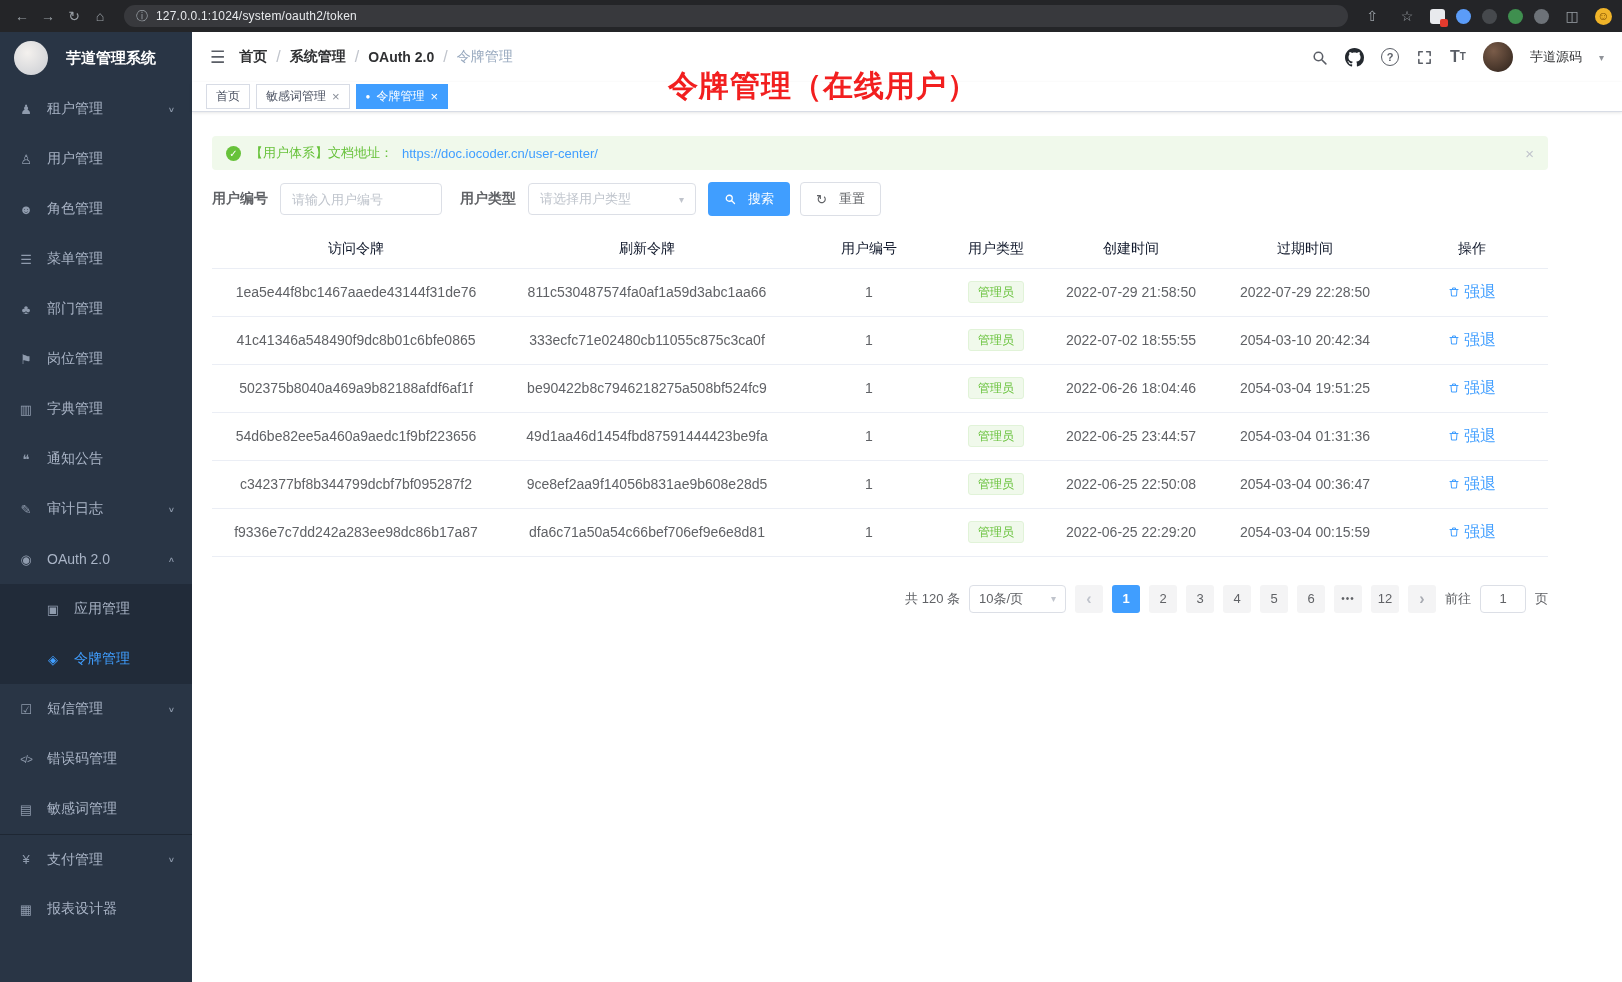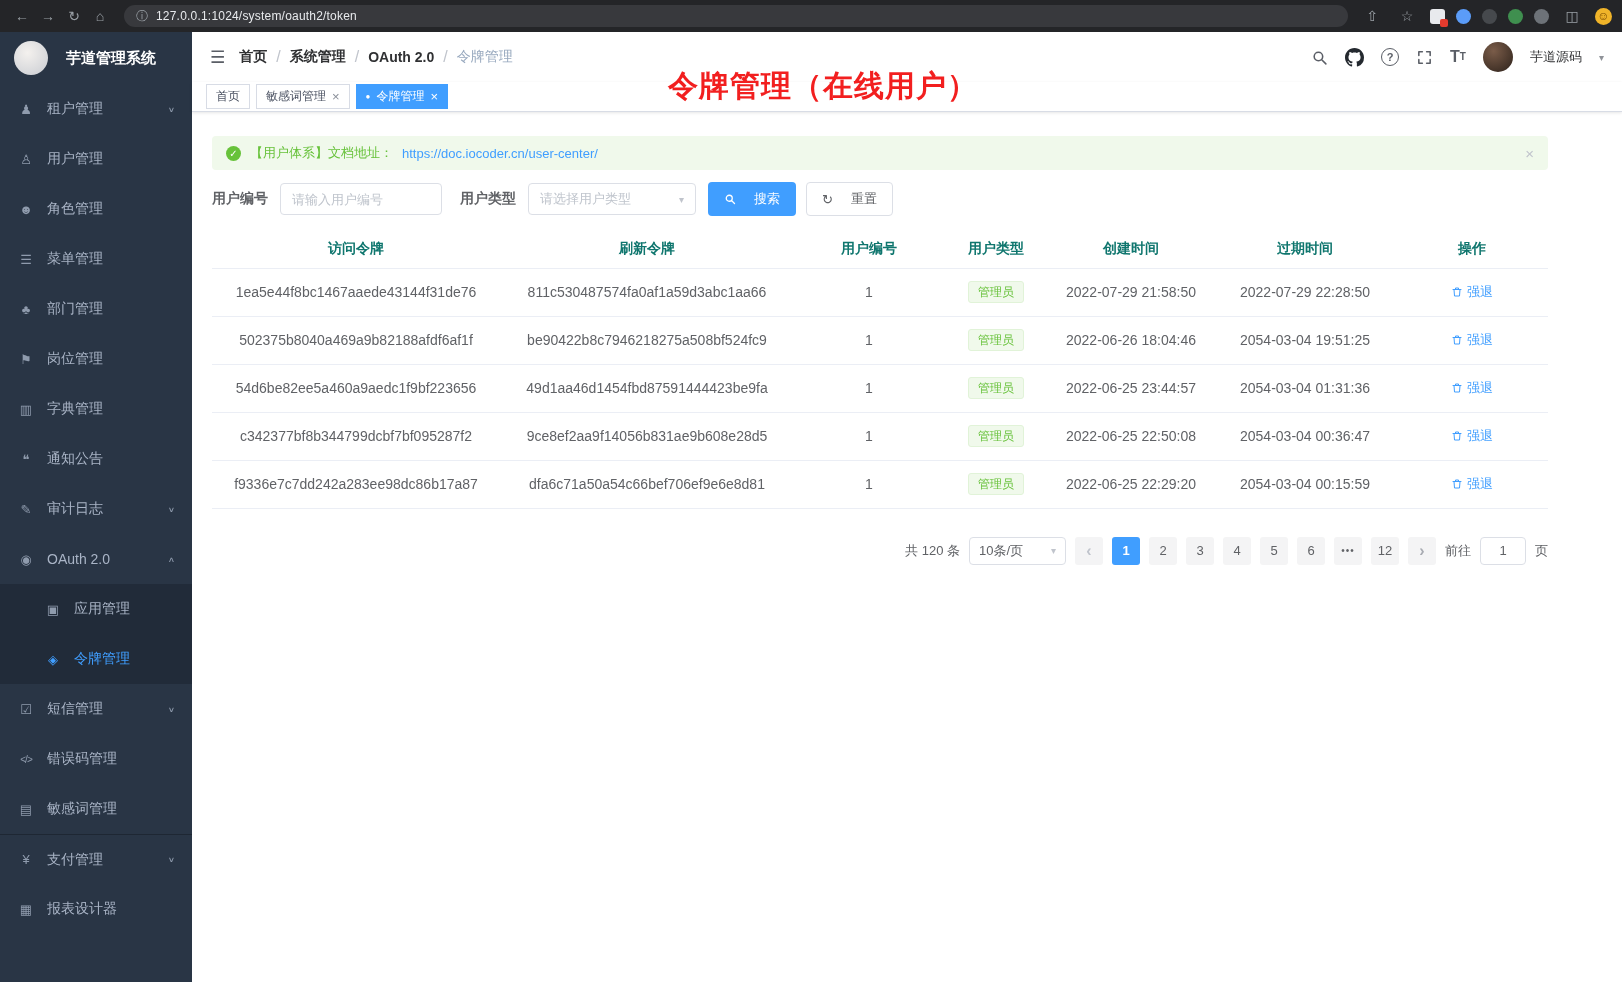--- a/index.html
+++ b/index.html
@@ -63,33 +63,33 @@
   .alert-check{width:15px;height:15px;background:#67c23a;border-radius:50%;color:#fff;font-size:10px;display:flex;align-items:center;justify-content:center;flex:0 0 auto}
   .alert-link{color:#409eff;cursor:pointer}
   .alert-close{margin-left:auto;color:#c0c4cc;font-size:15px;cursor:pointer}
 
   .filter-row{display:flex;align-items:center;margin-top:12px;font-size:14px}
   .f-label{font-weight:700;color:#606266;margin-right:12px;white-space:nowrap}
   .f-input{width:162px;height:32px;border:1px solid #dcdfe6;border-radius:4px;padding:0 11px;font-size:13px;color:#606266;outline:none;margin-right:18px}
   .f-input::placeholder{color:#bfc4cc}
   .f-select{width:168px;height:32px;border:1px solid #dcdfe6;border-radius:4px;display:flex;align-items:center;justify-content:space-between;padding:0 11px;color:#bfc4cc;font-size:13px;cursor:pointer}
   .sel-caret{color:#c0c4cc;font-size:10px}
-  .btn{height:32px;border-radius:4px;display:inline-flex;align-items:center;gap:18px;font-size:13px;padding:16px 15px;cursor:pointer;border:1px solid transparent;white-space:nowrap}
+  .btn{height:32px;border-radius:4px;display:inline-flex;align-items:center;gap:12px;font-size:13px;padding:16px 15px;cursor:pointer;border:1px solid transparent;white-space:nowrap}
   .btn-primary{background:#409eff;color:#fff;margin-left:12px}
   .btn-plain{background:#fff;border-color:#dcdfe6;color:#606266;margin-left:10px}
   .s-ic{width:12px;height:12px}
   .r-ic{font-size:13px;line-height:1}
 
   .table-wrap{margin-top:14px}
   table{width:100%;border-collapse:collapse;table-layout:fixed}
   col.c1{width:288px}col.c2{width:294px}col.c3{width:150px}col.c4{width:104px}col.c5{width:166px}col.c6{width:182px}col.c7{width:152px}
-  th{height:38px;font-size:14px;color:#0f766e;font-weight:700;border-bottom:1px solid #ebeef5;text-align:center;background:#fff}
+  th{height:38px;font-size:14px;color:#0f172a;font-weight:400;border-bottom:1px solid #ebeef5;text-align:center;background:#fff}
   td{height:48px;font-size:14px;color:#606266;text-align:center;border-bottom:1px solid #ebeef5;white-space:nowrap;overflow:hidden}
   .tag-success{display:inline-block;height:22px;line-height:20px;padding:0 9px;font-size:12px;color:#67c23a;background:#f0f9eb;border:1px solid #e1f3d8;border-radius:3px}
-  .action-link{color:#409eff;font-size:13px;display:inline-flex;align-items:center;gap:4px;cursor:pointer}
+  .action-link{color:#409eff;font-size:16px;display:inline-flex;align-items:center;gap:4px;cursor:pointer}
   .tr-ic{width:12px;height:12px}
 
   .pager{display:flex;align-items:center;justify-content:flex-end;gap:9px;margin-top:28px;font-size:13px;color:#606266}
   .size-select{width:97px;height:28px;border:1px solid #dcdfe6;border-radius:4px;display:flex;align-items:center;justify-content:space-between;padding:0 9px;color:#606266;cursor:pointer;flex:0 0 auto}
   .pg-btn{min-width:28px;height:28px;background:#f4f4f5;border-radius:3px;display:inline-flex;align-items:center;justify-content:center;color:#606266;font-size:13px;cursor:pointer;padding:0 4px}
   .pg-btn.arrow{color:#a8abb2;font-size:16px;font-weight:700}
   .pg-btn.disabled{color:#c0c4cc}
   .pg-btn.active{background:#409eff;color:#fff;font-weight:700}
   .pg-btn.more{font-size:10px;letter-spacing:1px}
   .goto-input{width:46px;height:28px;border:1px solid #dcdfe6;border-radius:4px;text-align:center;font-size:13px;color:#606266;outline:none}
@@ -319,20 +319,34 @@
             <td>2022-07-29 21:58:50</td>
             <td>2022-07-29 22:28:50</td>
             <td><span class="action-link">
                   <svg class="tr-ic" viewBox="0 0 24 24">
                     <path d="M4 7h16M9 7V4h6v3M6 7l1 13h10l1-13" fill="none" stroke="currentColor" stroke-width="2" stroke-linecap="round" stroke-linejoin="round"></path>
                   </svg>
                   <span>强退</span>
                 </span></td>
           </tr>
           <tr>
+            <td>41c41346a548490f9dc8b01c6bfe0865</td>
+            <td>333ecfc71e02480cb11055c875c3ca0f</td>
+            <td>1</td>
+            <td><span class="tag-success">管理员</span></td>
+            <td>2022-07-02 18:55:55</td>
+            <td>2054-03-10 20:42:34</td>
+            <td><span class="action-link">
+                  <svg class="tr-ic" viewBox="0 0 24 24">
+                    <path d="M4 7h16M9 7V4h6v3M6 7l1 13h10l1-13" fill="none" stroke="currentColor" stroke-width="2" stroke-linecap="round" stroke-linejoin="round"></path>
+                  </svg>
+                  <span>强退</span>
+                </span></td>
+          </tr>
+          <tr>
             <td>502375b8040a469a9b82188afdf6af1f</td>
             <td>be90422b8c7946218275a508bf524fc9</td>
             <td>1</td>
             <td><span class="tag-success">管理员</span></td>
             <td>2022-06-26 18:04:46</td>
             <td>2054-03-04 19:51:25</td>
             <td><span class="action-link">
                   <svg class="tr-ic" viewBox="0 0 24 24">
                     <path d="M4 7h16M9 7V4h6v3M6 7l1 13h10l1-13" fill="none" stroke="currentColor" stroke-width="2" stroke-linecap="round" stroke-linejoin="round"></path>
                   </svg>

